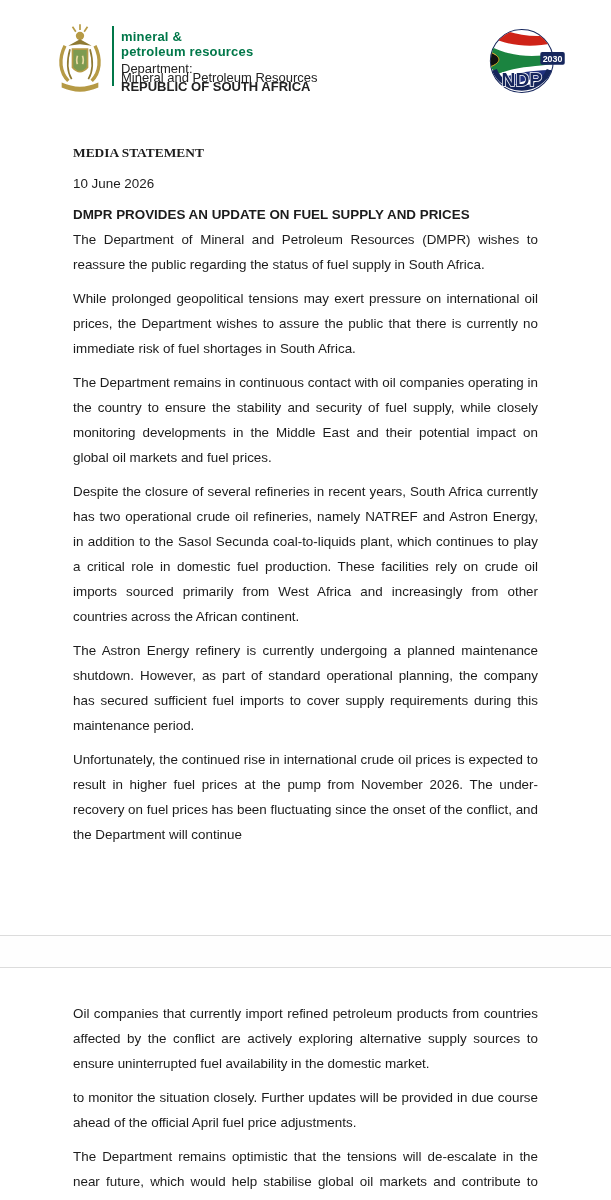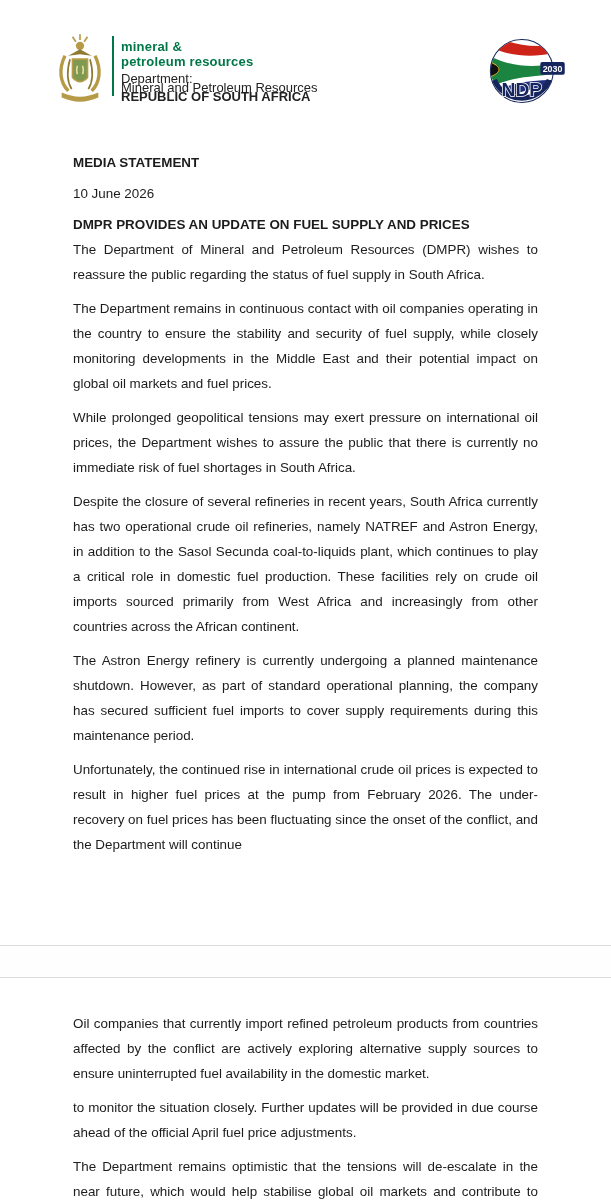--- a/index.html
+++ b/index.html
@@ -8,36 +8,36 @@
     position:relative;
     width:611px; height:1200px;
     background:#ffffff;
     font-family:"Liberation Sans","DejaVu Sans",sans-serif;
     color:#1c1c1c;
     overflow:hidden;
   }
   
   .header {
     display:flex; justify-content:space-between; align-items:flex-start;
-    padding:34px 44px 0 55px;
+    padding:24px 44px 0 55px;
   }
   .gov-logo { display:flex; align-items:flex-start; }
   .gov-divider { width:2px; height:60px; background:#007749; margin:2px 7px 0 7px; }
   .gov-text { padding-top:6px; }
   .gov-name { color:#007749; font-size:13px; font-weight:bold; line-height:14.5px; letter-spacing:0.2px; }
   .gov-sub { margin-top:5px; font-size:13px; line-height:9px; color:#222; }
   .gov-sub .country { font-weight:bold; }
   
   .body-block {
     padding:0 73px;
     text-align:justify;
     font-size:13.4px;
     line-height:25px;
   }
-  .kicker  { font-weight:bold; margin-top:38px; }
+  .kicker  { font-weight:bold; margin-top:38px;font-family:Liberation Serif, serif; }
   .date    { margin-top:6px; }
   .doc-title { font-weight:bold; margin-top:6px; }
   p.body-para { margin:0 0 9px 0; }
   .page-break {
     margin-top:88px;
     height:33px;
     border-top:1px solid #dcdcdc;
     border-bottom:1px solid #dcdcdc;
     background:#fefefe;
   }
@@ -105,25 +105,25 @@
       </svg>
     </span>
   </div>
 
   <div class="body-block">
     <div class="kicker">MEDIA STATEMENT</div>
     <div class="date">10 June 2026</div>
     <div class="doc-title">DMPR PROVIDES AN UPDATE ON FUEL SUPPLY AND PRICES</div>
 
     <p class="body-para">The Department of Mineral and Petroleum Resources (DMPR) wishes to reassure the public regarding the status of fuel supply in South Africa.</p>
+    <p class="body-para">While prolonged geopolitical tensions may exert pressure on international oil prices, the Department wishes to assure the public that there is currently no immediate risk of fuel shortages in South Africa.</p>
     <p class="body-para">The Department remains in continuous contact with oil companies operating in the country to ensure the stability and security of fuel supply, while closely monitoring developments in the Middle East and their potential impact on global oil markets and fuel prices.</p>
-    <p class="body-para">While prolonged geopolitical tensions may exert pressure on international oil prices, the Department wishes to assure the public that there is currently no immediate risk of fuel shortages in South Africa.</p>
     <p class="body-para">Despite the closure of several refineries in recent years, South Africa currently has two operational crude oil refineries, namely NATREF and Astron Energy, in addition to the Sasol Secunda coal-to-liquids plant, which continues to play a critical role in domestic fuel production. These facilities rely on crude oil imports sourced primarily from West Africa and increasingly from other countries across the African continent.</p>
     <p class="body-para">The Astron Energy refinery is currently undergoing a planned maintenance shutdown. However, as part of standard operational planning, the company has secured sufficient fuel imports to cover supply requirements during this maintenance period.</p>
-    <p class="body-para">Unfortunately, the continued rise in international crude oil prices is expected to result in higher fuel prices at the pump from February 2026. The under-recovery on fuel prices has been fluctuating since the onset of the conflict, and the Department will continue</p>
+    <p class="body-para">Unfortunately, the continued rise in international crude oil prices is expected to result in higher fuel prices at the pump from November 2026. The under-recovery on fuel prices has been fluctuating since the onset of the conflict, and the Department will continue</p>
   </div>
 
   <div class="page-break"></div>
 
   <div class="body-block body2">
     <p class="body-para">Oil companies that currently import refined petroleum products from countries affected by the conflict are actively exploring alternative supply sources to ensure uninterrupted fuel availability in the domestic market.</p>
     <p class="body-para">to monitor the situation closely. Further updates will be provided in due course ahead of the official April fuel price adjustments.</p>
     <p class="body-para">The Department remains optimistic that the tensions will de-escalate in the near future, which would help stabilise global oil markets and contribute to improved fuel price conditions.</p>
 
   </div>

